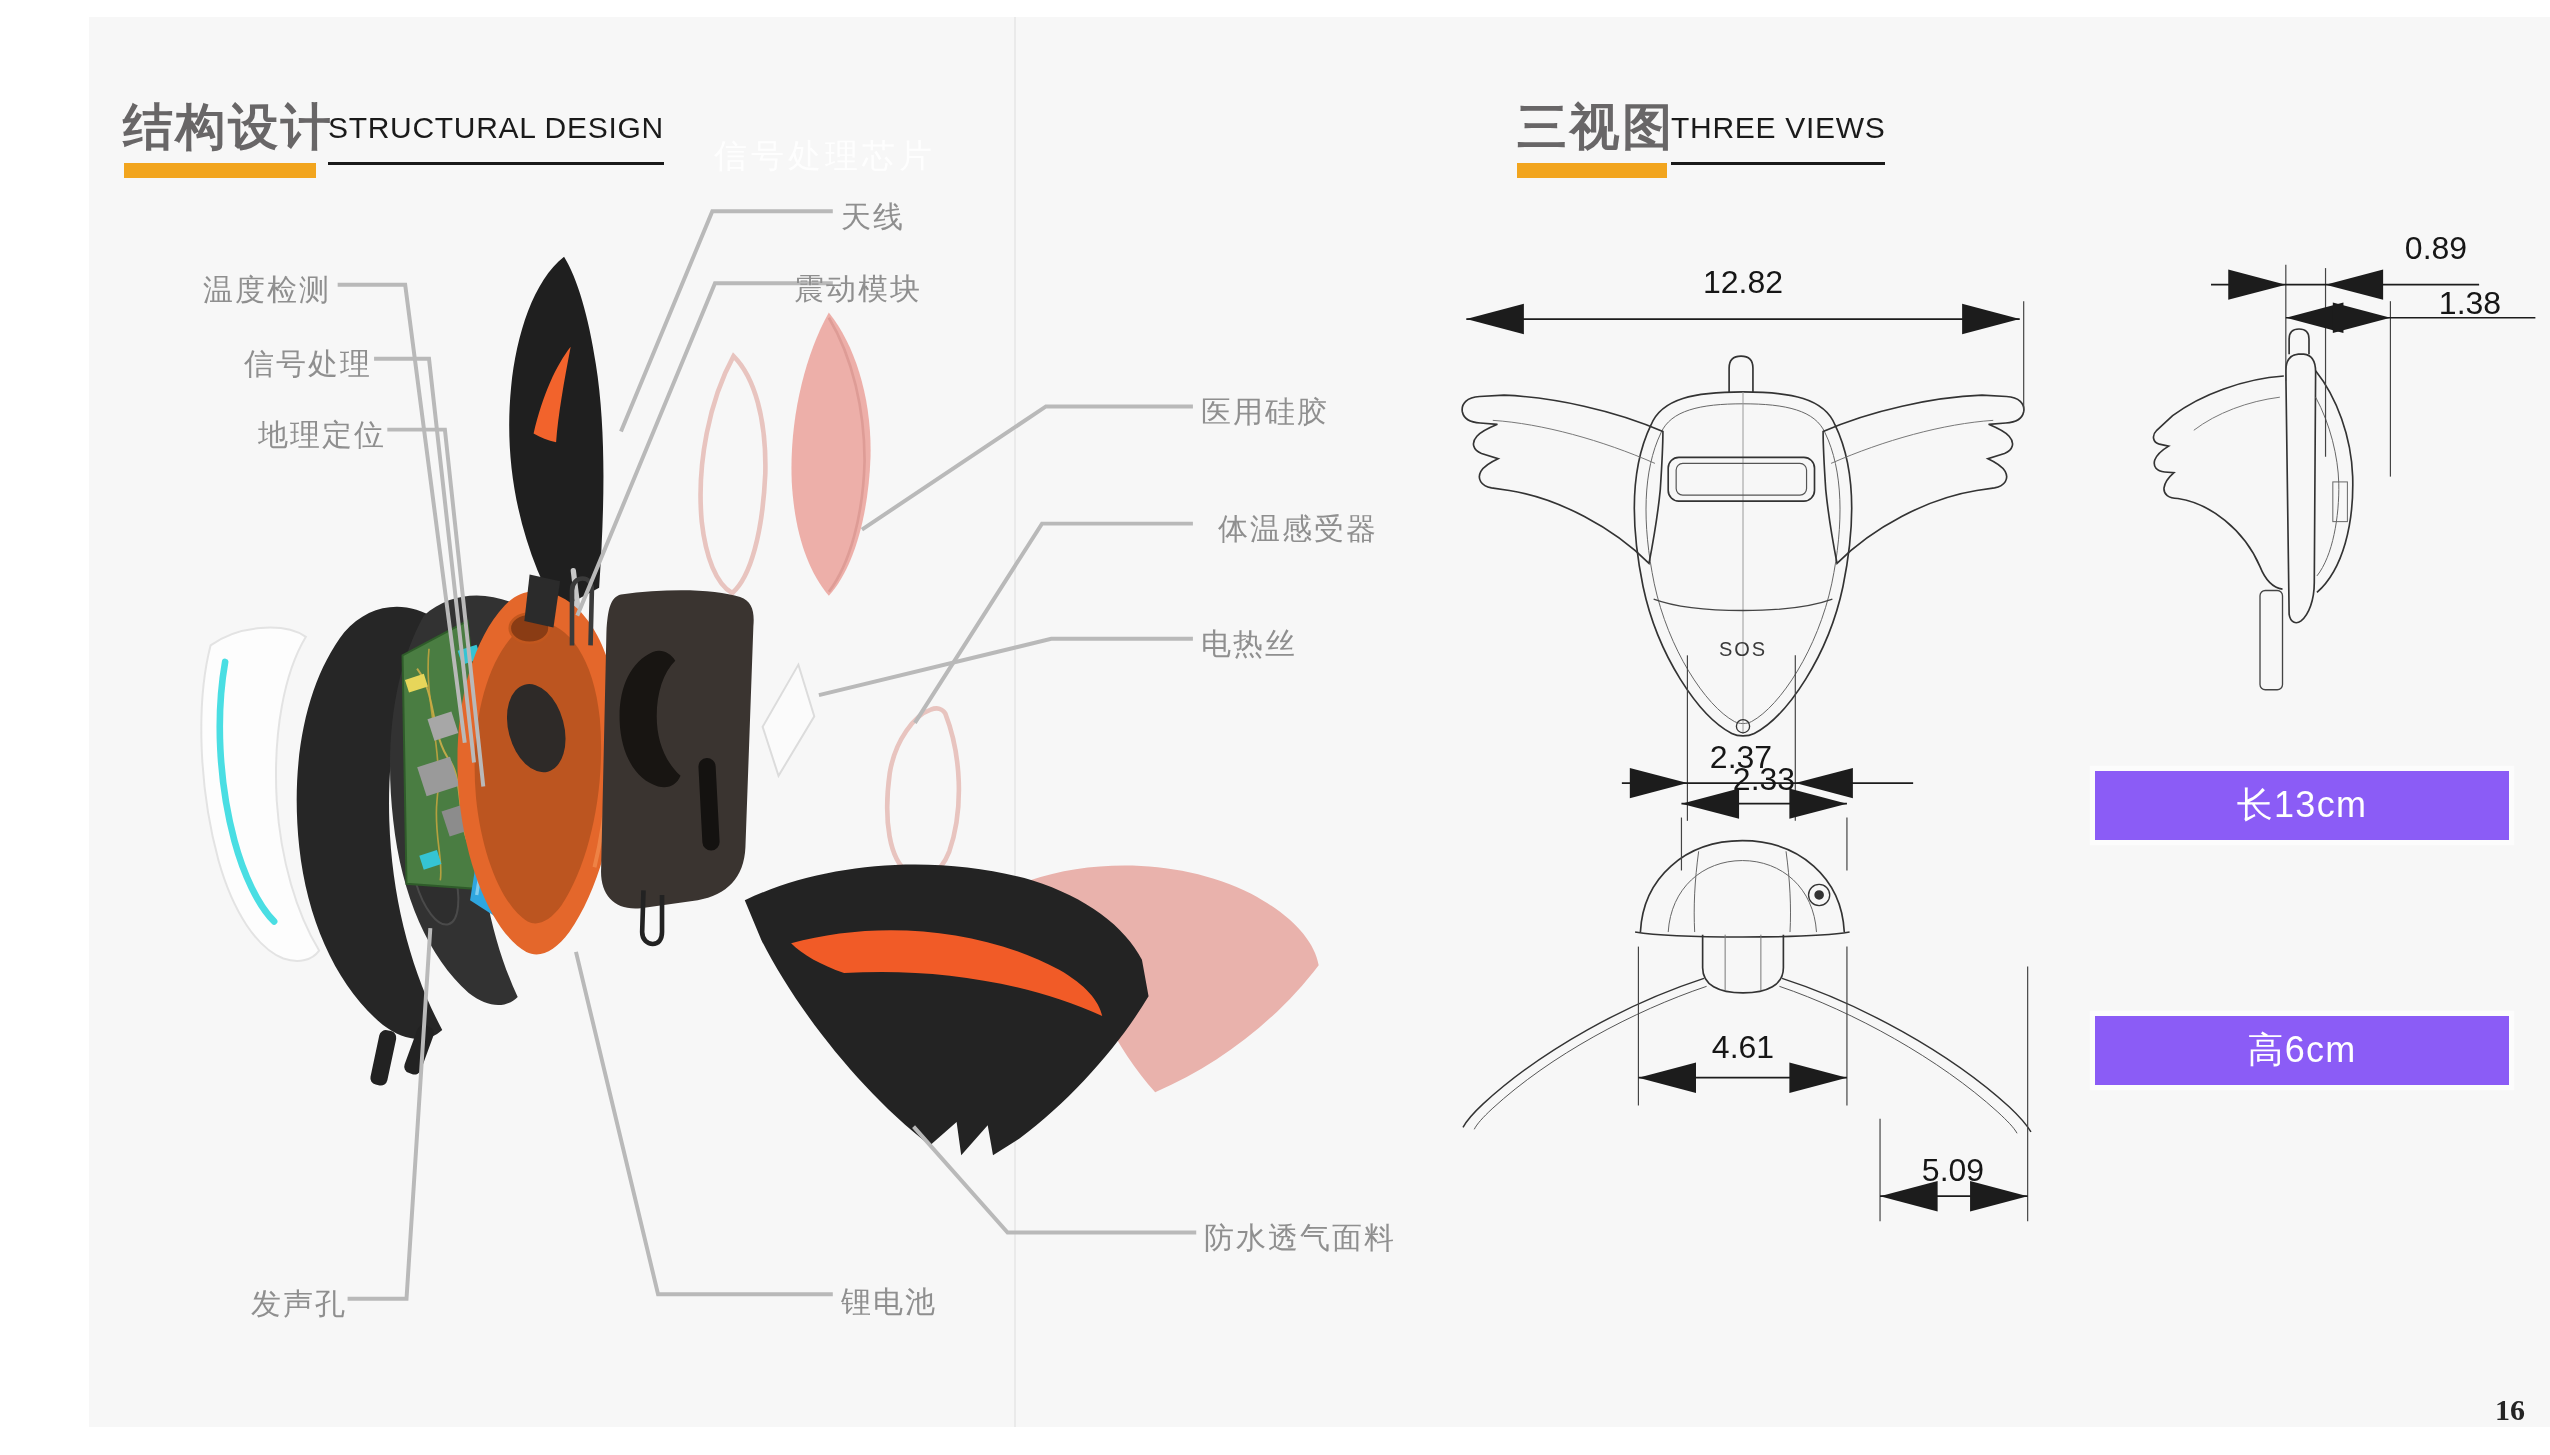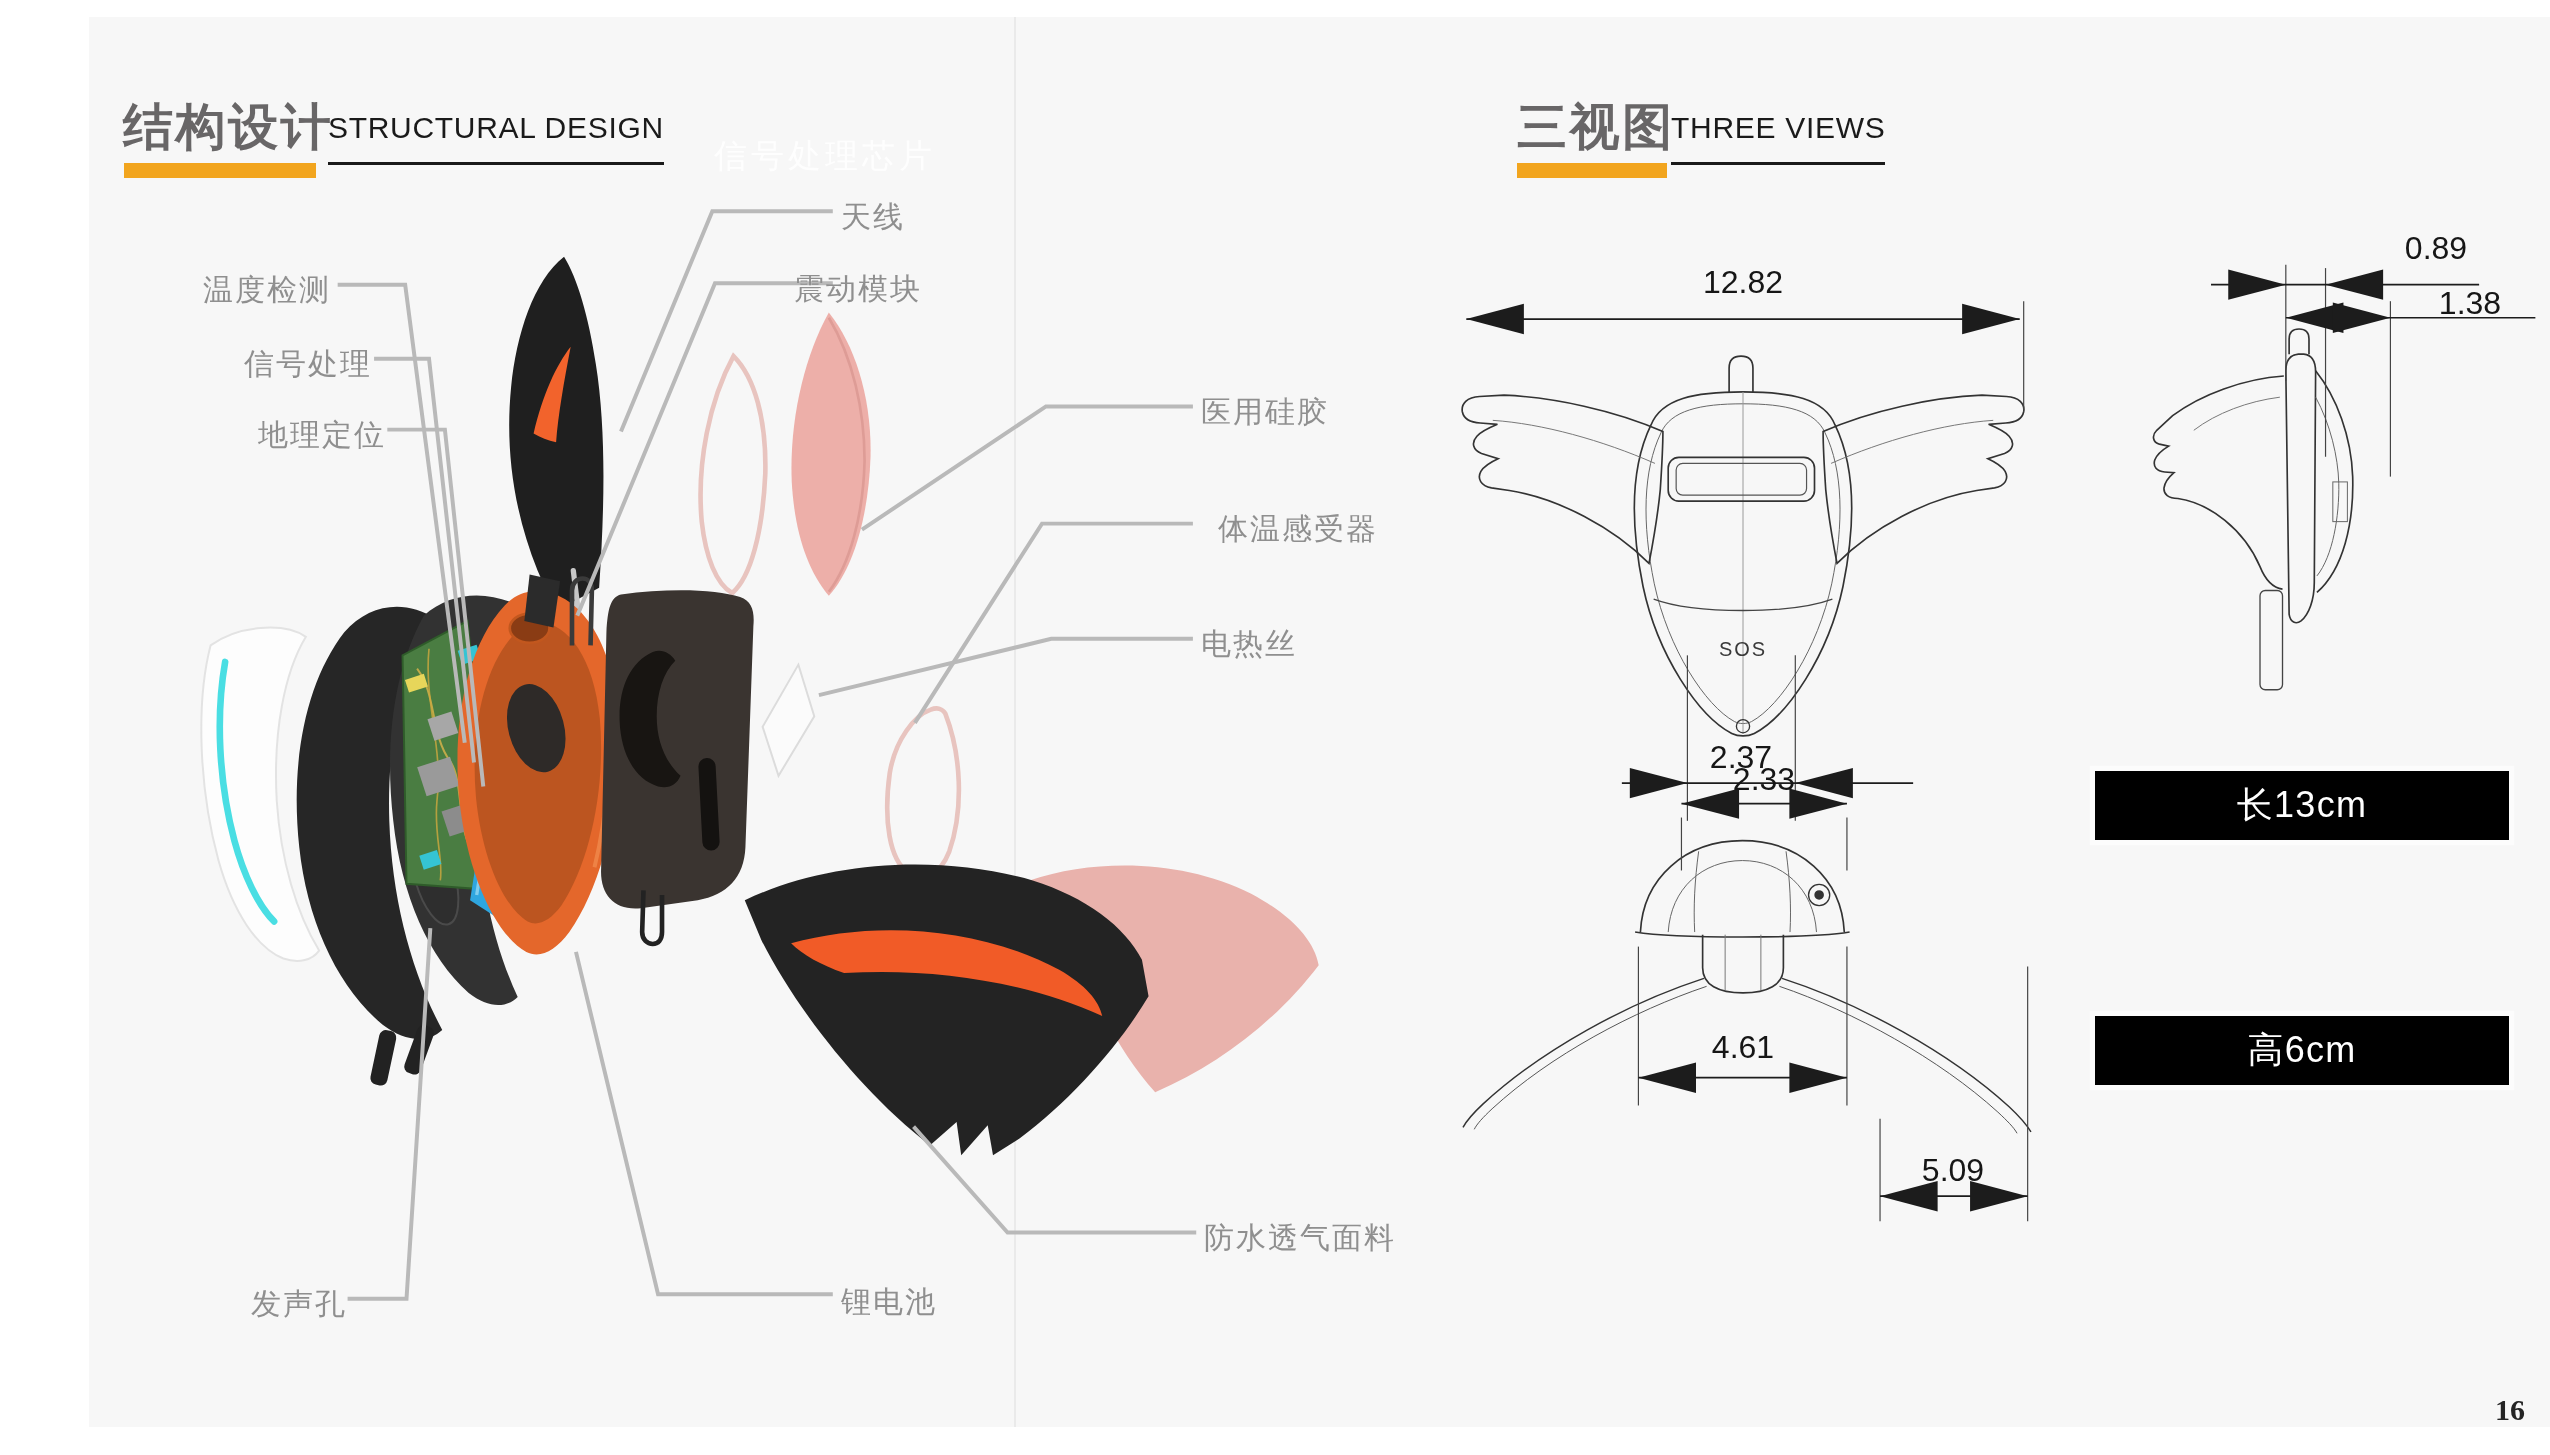--- a/index.html
+++ b/index.html
@@ -21,21 +21,21 @@
   .pl6{left:1218px;top:509px}.pl7{left:1201px;top:624px}.pl8{left:1204px;top:1218px}
   .pl9{left:251px;top:1284px}.pl10{left:841px;top:1282px}
 
   .dim{position:absolute;font-size:32px;color:#161616;white-space:nowrap;transform:translateX(-50%);}
   .d1282{left:1743px;top:264px}.d237{left:1741px;top:739px}
   .d089{left:2436px;top:230px}.d138{left:2470px;top:285px}
   .d233{left:1764px;top:761px}.d461{left:1743px;top:1029px}.d509{left:1953px;top:1152px}
   .sos{position:absolute;left:1743px;top:638px;transform:translateX(-50%);
        font-size:20px;letter-spacing:2px;color:#3a3a3a;}
 
-  .spec{position:absolute;left:2095px;width:414px;height:69px;background:#000000;
+  .spec{position:absolute;left:2095px;width:414px;height:69px;background:#8b5cf6;
         box-shadow:0 0 0 5.3px #fcfcfc;display:flex;align-items:center;justify-content:center;
         color:#ffffff;font-size:36px;letter-spacing:1.3px;}
   .sp0{top:771px}.sp1{top:894px}.sp2{top:1016px}
 
   .page-num{position:absolute;left:2495px;top:1393px;font-size:30px;color:#242424;
             font-family:"Liberation Serif", serif;font-weight:bold;}
 </style>
 </head>
 <body>
 

